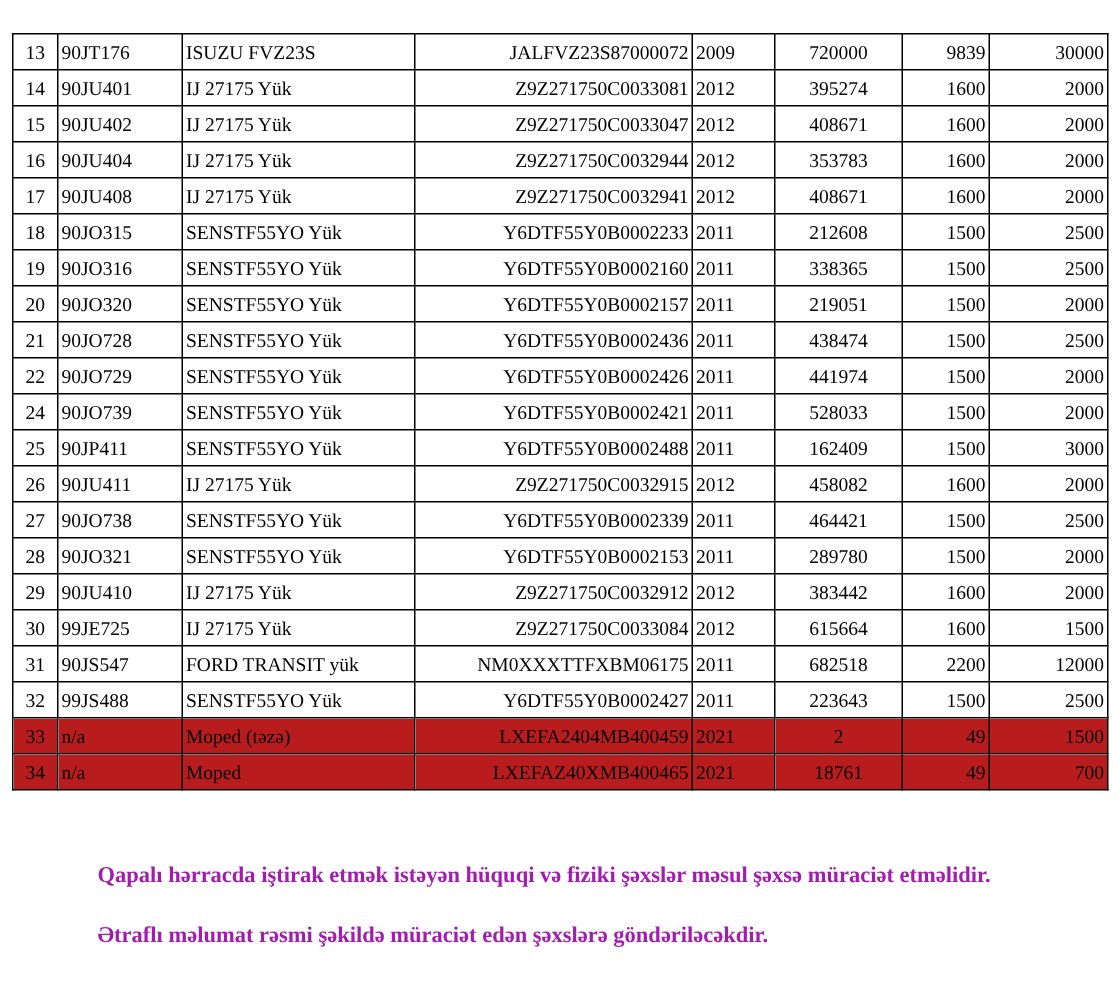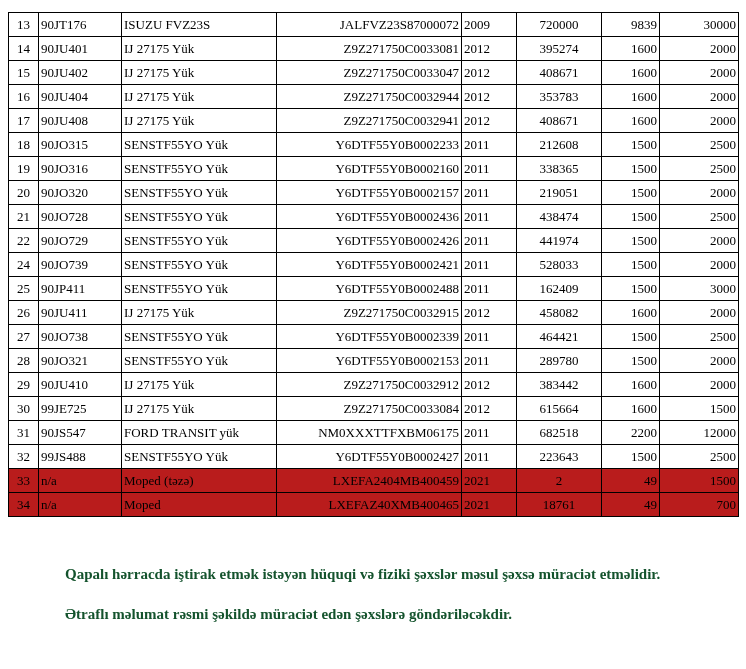--- a/index.html
+++ b/index.html
@@ -7,21 +7,21 @@
     padding: 0;
     background: #ffffff;
     font-family: "Liberation Serif", serif;
   }
   body {
     width: 746px;
     height: 669px;
     overflow: hidden;
   }
   .page {
-    padding: 12px 8px 0 8px;
+    padding: 22px 8px 0 8px;
   }
   table.vehicle-table {
     border-collapse: collapse;
     table-layout: fixed;
     width: 730px;
   }
   table.vehicle-table td {
     border: 1px solid #000000;
     height: 23px;
     font-size: 13px;
@@ -42,21 +42,21 @@
   td.col-mileage { text-align: center; }
   td.col-engine  { text-align: right; }
   td.col-price   { text-align: right; padding-right: 36px; }
   .notes {
     margin: 48px 56px 0 57px;
   }
   .note {
     font-weight: bold;
     font-size: 15px;
     line-height: 1.3;
-    color: #14532d;
+    color: #a21caf;
     margin: 0 0 20px 0;
   }
 </style>
 </head>
 <body>
 
 <div class="page">
 
   <table class="vehicle-table">
     <colgroup>

